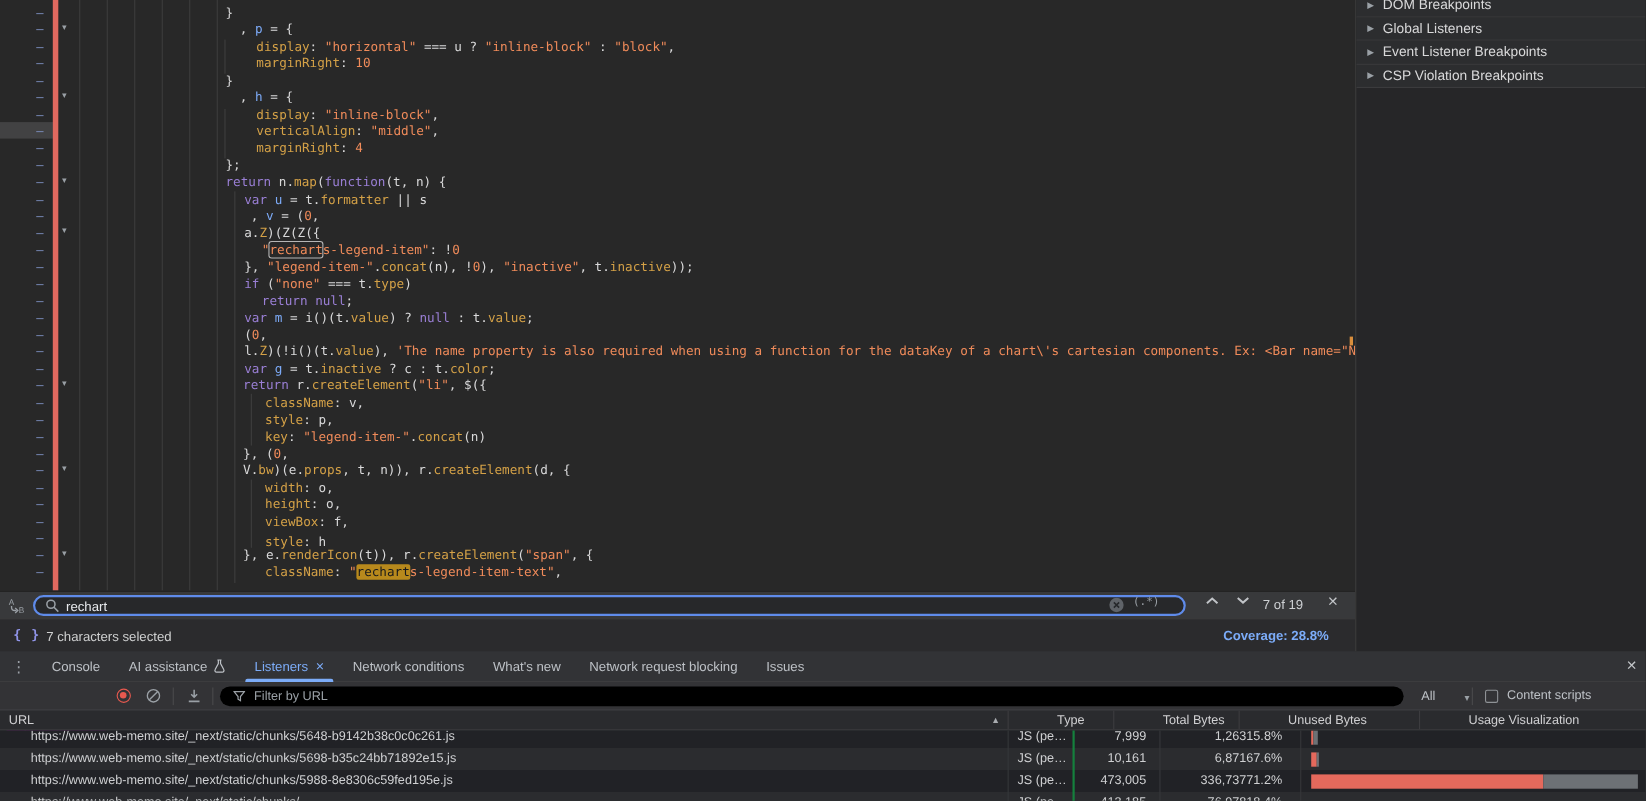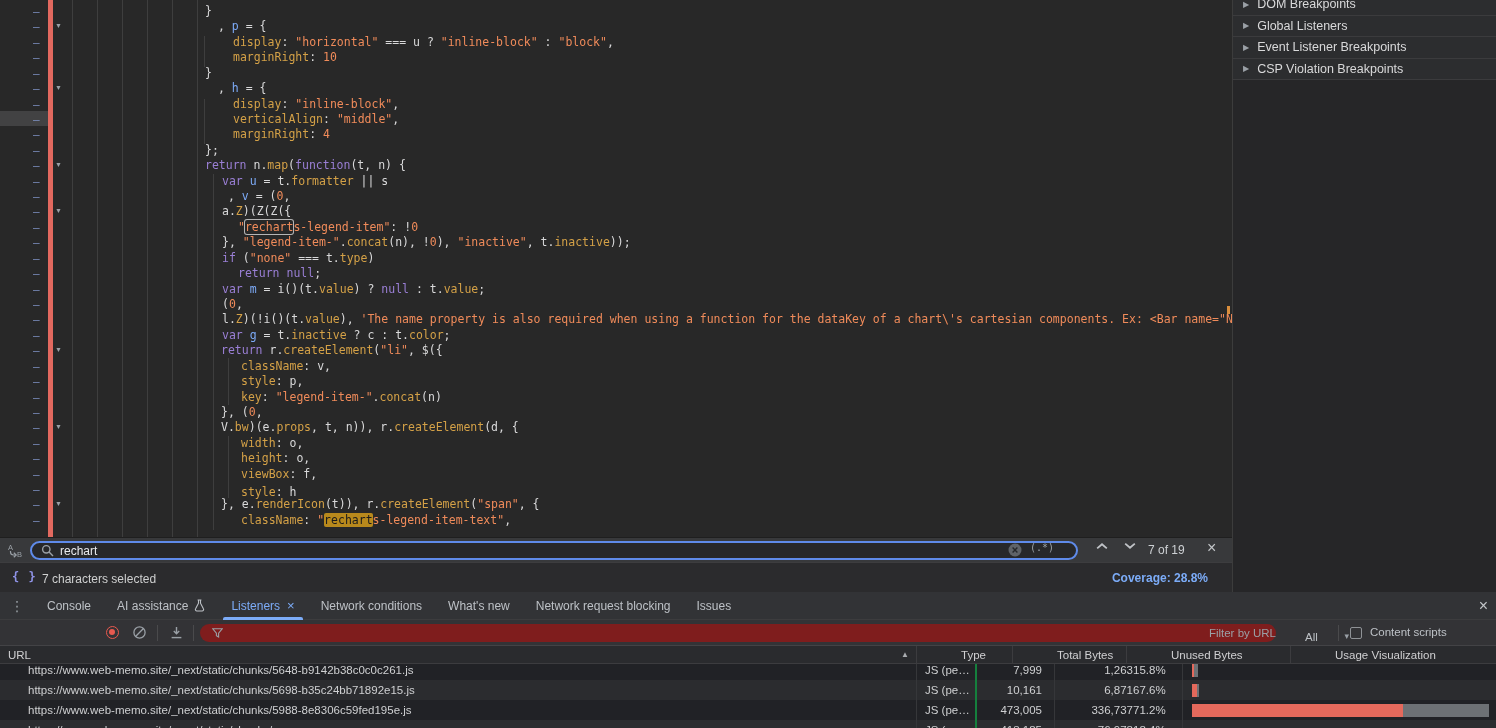--- a/index.html
+++ b/index.html
@@ -76,24 +76,24 @@
   #scope-select { position:absolute; left:6px; top:4px; width:90px; height:18px; background:#701a75;
                   border-radius:3px; color:#9aa0a6; font-size:11.5px; display:flex;
                   align-items:center; padding:0 6px; cursor:pointer;margin-top:28px; }
   #scope-select .dd { margin-left:auto; font-size:9px; }
   #record-btn { position:absolute; left:106px; top:6px; width:13px; height:13px;
                 border:1.5px solid #e8594f; border-radius:50%; cursor:pointer; }
   #record-btn::after { content:""; position:absolute; left:2px; top:2px; width:6px; height:6px;
                        background:#e8594f; border-radius:50%; }
   .tb-divider { position:absolute; top:5px; width:1px; height:16px; background:#4a4a4c; }
   #filter-pill { position:absolute; left:200px; top:4px; width:1076px; height:18px;
-                 background:#7f1d1d; border-radius:9px; display:flex; align-items:center;justify-content:space-between; }
+                 background:#000000; border-radius:9px; display:flex; align-items:center; }
   #filter-placeholder { color:#9aa0a6; font-size:11.5px; margin-left:8px; }
-  #type-select { position:absolute; left:1292px; top:11px; width:44px; height:18px; color:#bdc1c6;
-                 font-size:11.5px; display:flex; align-items:flex-start; cursor:pointer;margin-left:13px; }
+  #type-select { position:absolute; left:1292px; top:1px; width:44px; height:18px; color:#bdc1c6;
+                 font-size:11.5px; display:flex; align-items:flex-end; cursor:pointer; }
   #type-select .dd { margin-left:auto; font-size:9px; color:#9aa0a6; }
   #cs-checkbox { position:absolute; left:1350px; top:7px; width:12px; height:12px;
                  border:1.5px solid #8f9296; border-radius:2px; cursor:pointer; }
   #cs-label { position:absolute; left:1370px; top:6px; color:#bdc1c6; font-size:11.5px; }
 
   #cov-header { position:absolute; left:0; top:54px; width:1496px; height:18px;
                 background:#2a2b2e; border-bottom:1px solid #3c3c3f; display:flex;
                 color:#d0d0d2; font-size:11.5px;gap:36px; }
   .hcell { border-right:1px solid #3c3c3f; display:flex; align-items:center; padding-left:8px;
            position:relative; cursor:pointer; }

